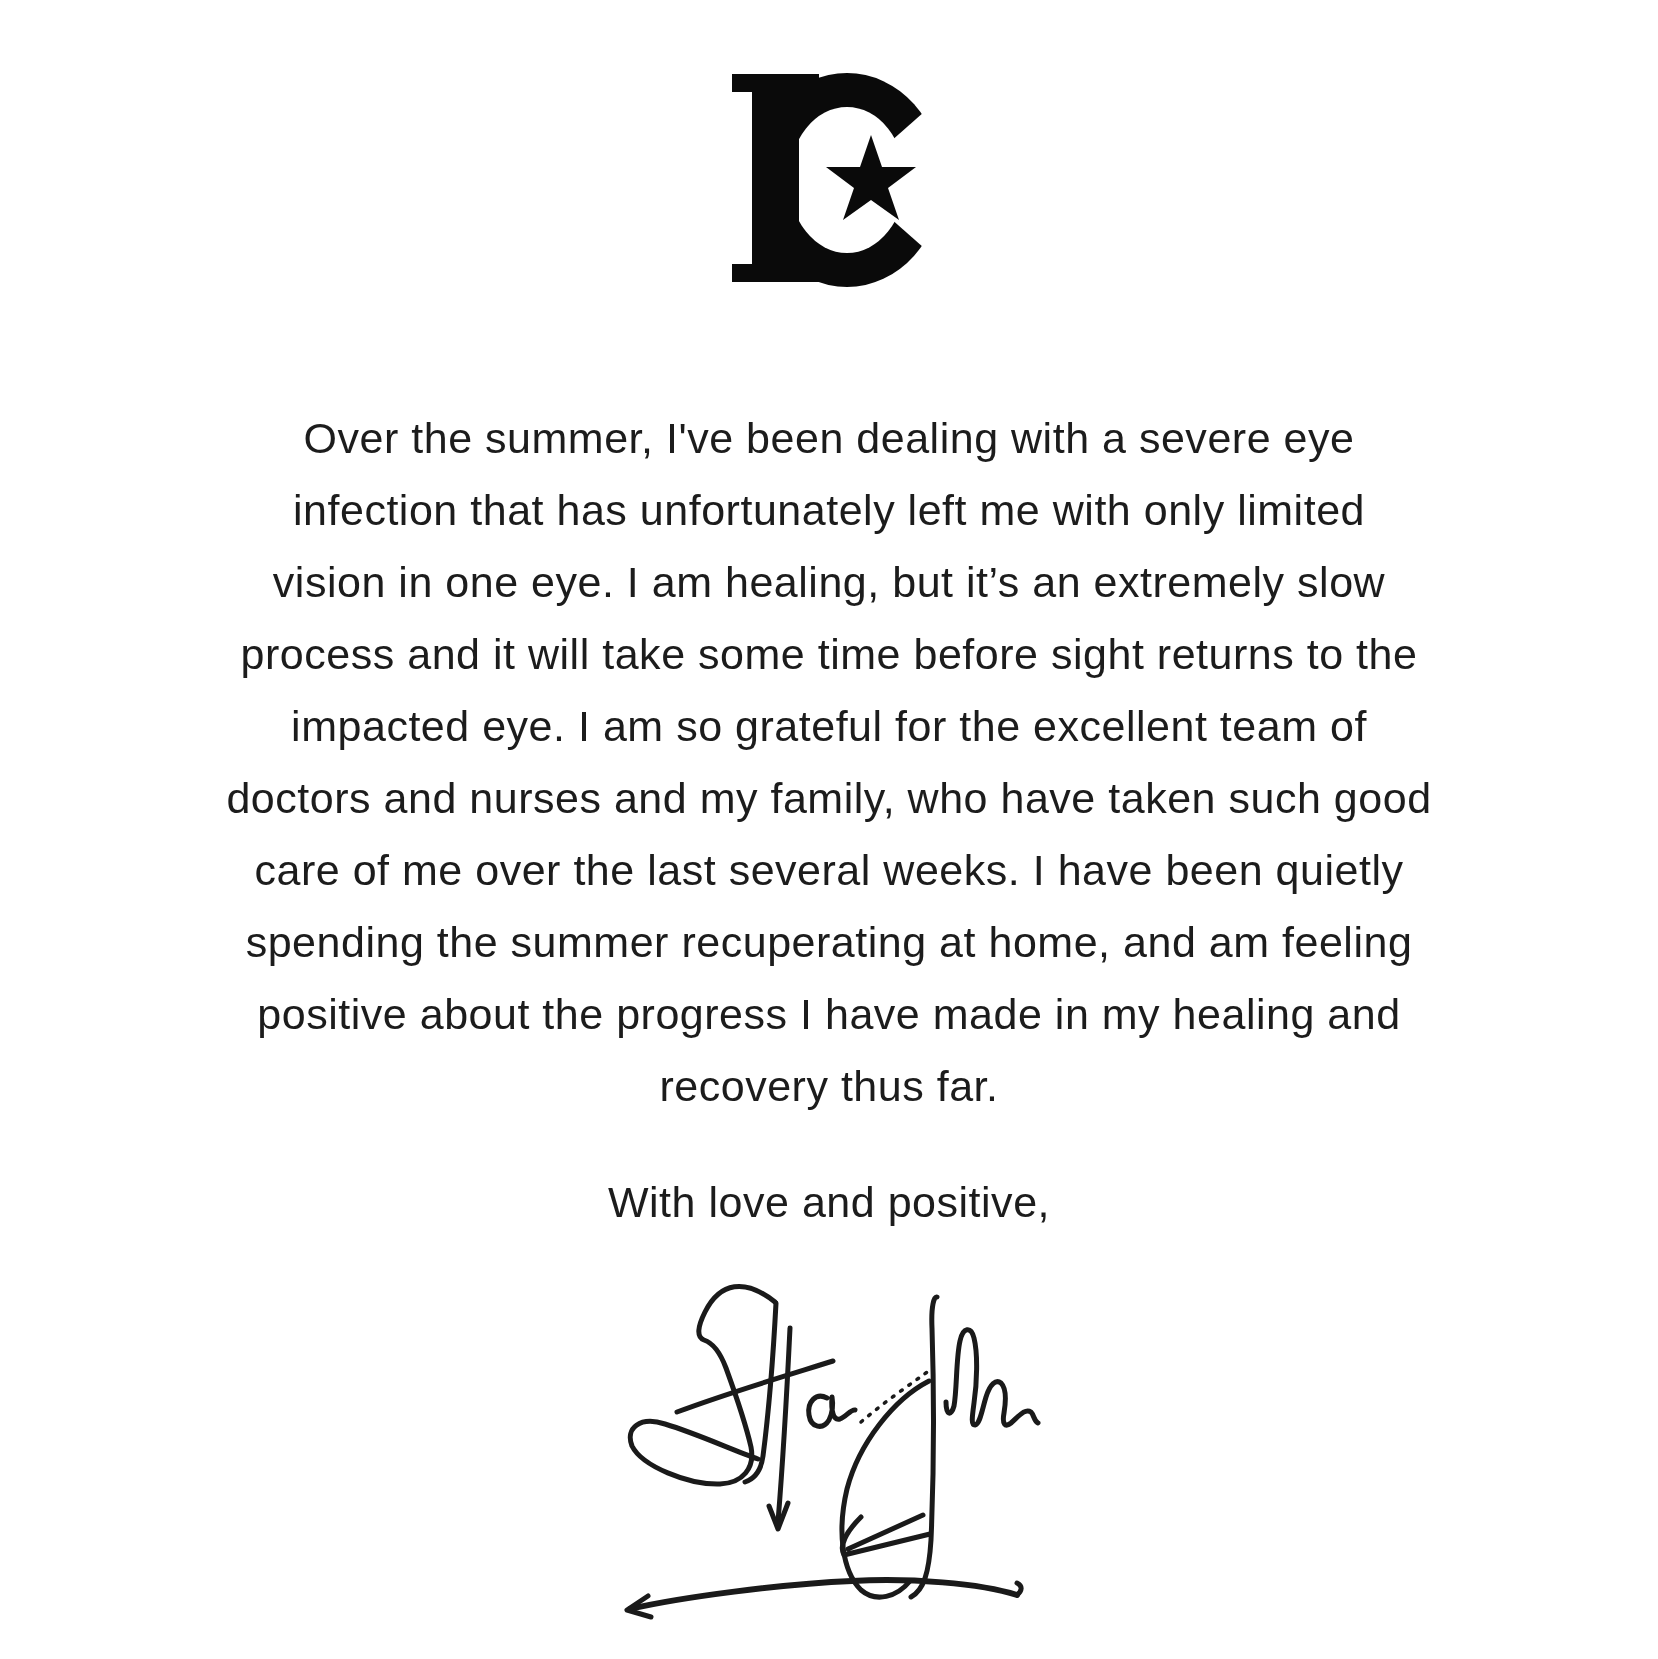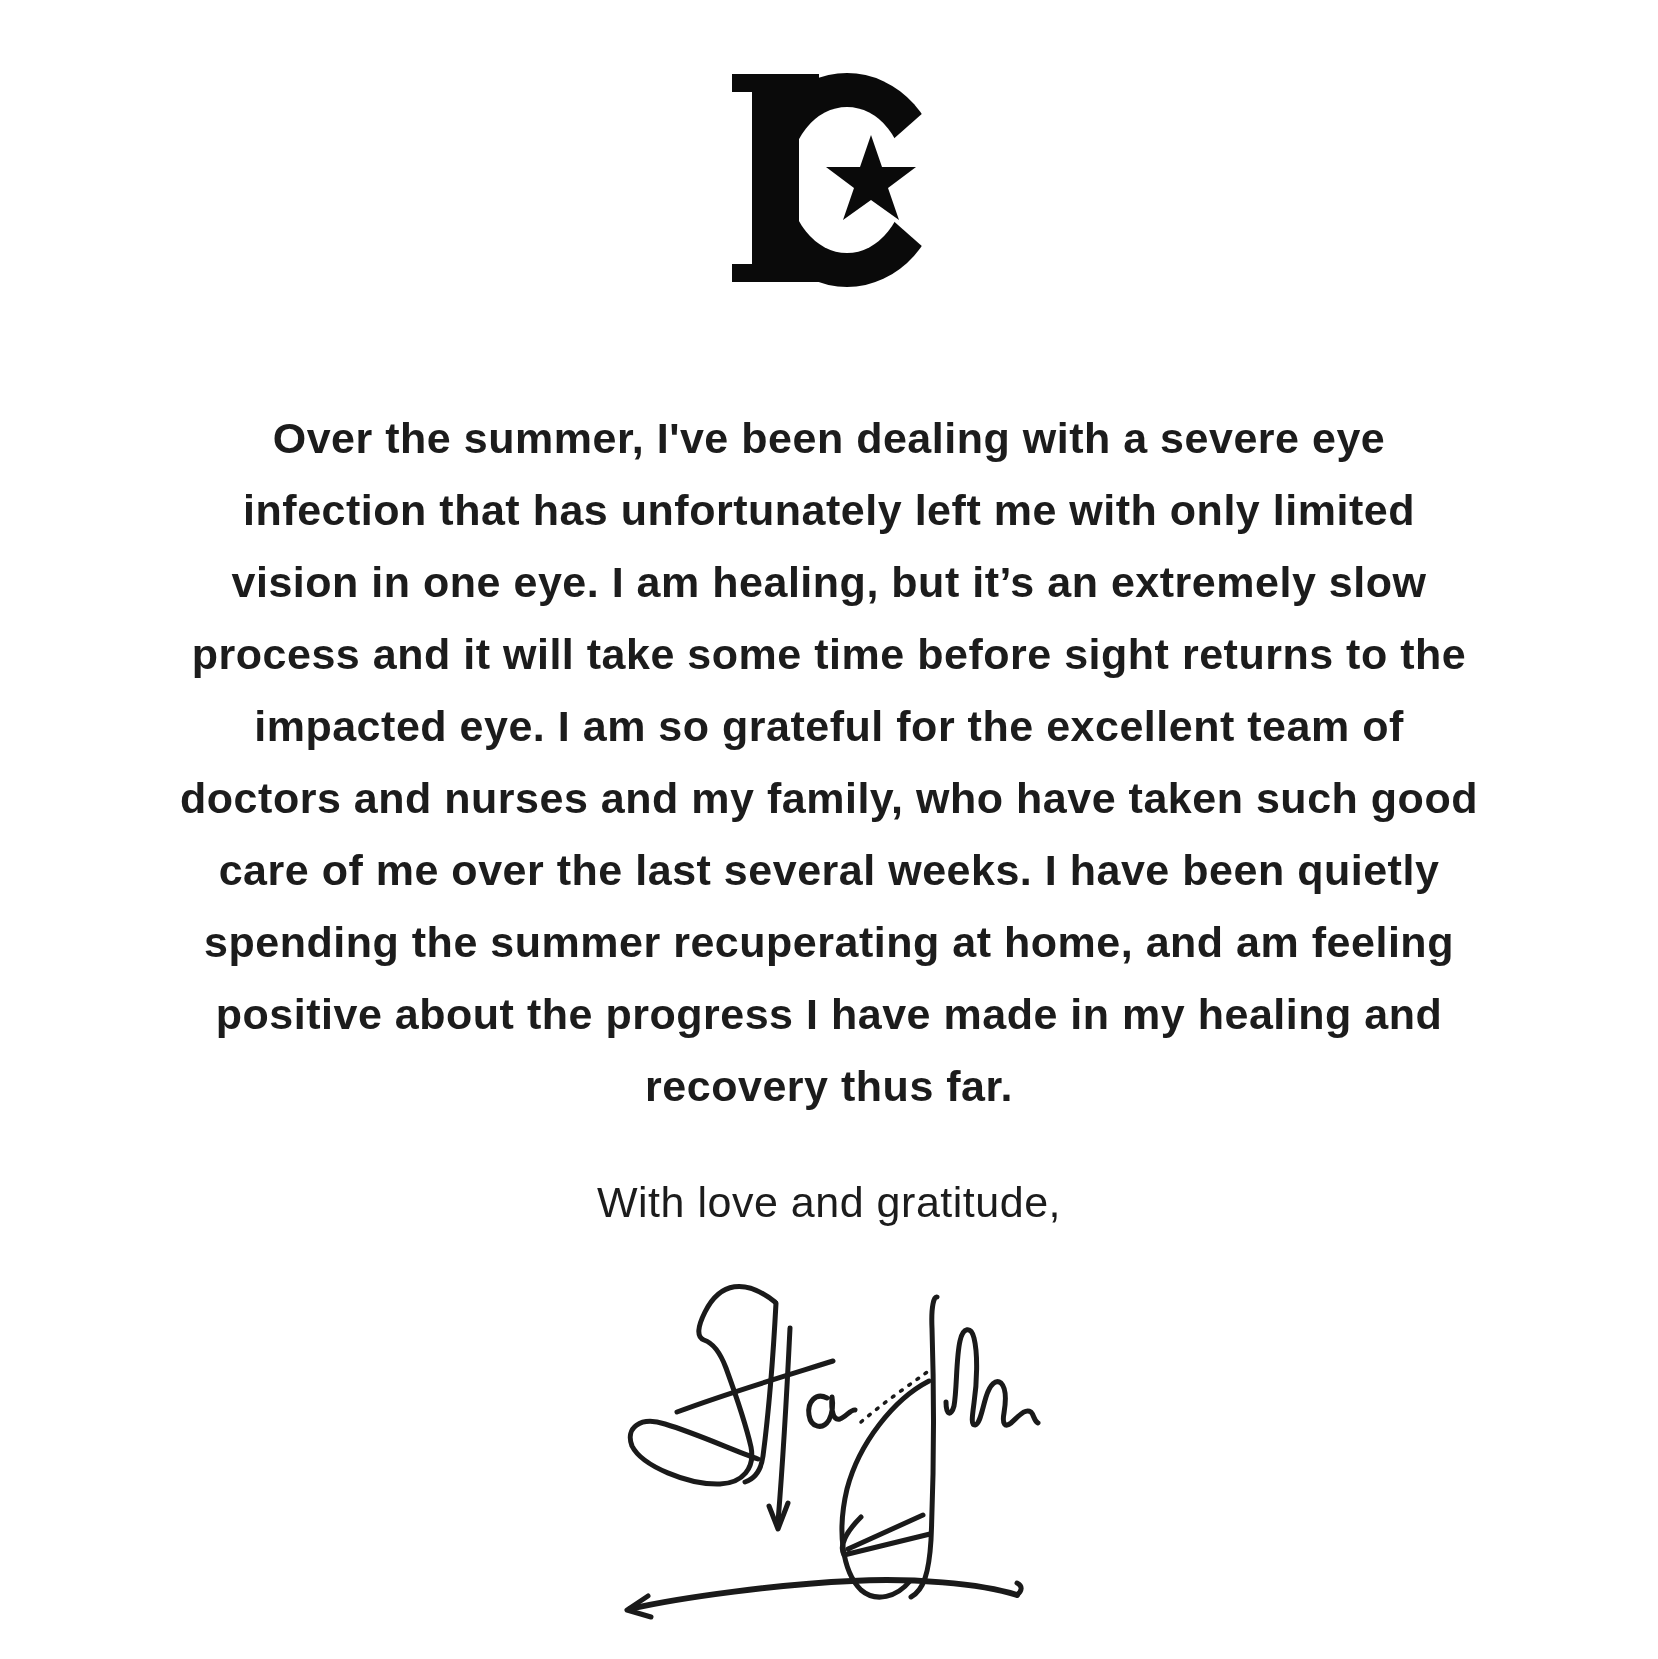--- a/index.html
+++ b/index.html
@@ -21,21 +21,21 @@
     justify-content: center;
   }
   .statement {
     margin: 100px 70px 0;
     text-align: center;
     white-space: pre-line;
     font-size: 43px;
     line-height: 72px;
     letter-spacing: 0.012em;
     color: #1c1c1c;
-    font-weight: 700;
+    font-weight: 400;
   }
   .signoff {
     margin: 44px 70px 0;
     text-align: center;
     font-size: 43px;
     line-height: 72px;
     letter-spacing: 0.012em;
     color: #1c1c1c;
   }
   .signature {
@@ -62,21 +62,21 @@
 infection that has unfortunately left me with only limited
 vision in one eye. I am healing, but it’s an extremely slow
 process and it will take some time before sight returns to the
 impacted eye. I am so grateful for the excellent team of
 doctors and nurses and my family, who have taken such good
 care of me over the last several weeks. I have been quietly
 spending the summer recuperating at home, and am feeling
 positive about the progress I have made in my healing and
 recovery thus far.</p>
 
-  <p class="signoff">With love and gratitude,</p>
+  <p class="signoff">With love and positive,</p>
 
   <svg class="signature" width="560" height="420" viewBox="0 0 560 420" role="img">
     <g fill="none" stroke-linecap="round" stroke-linejoin="round" stroke-width="5" stroke="#1a1a1a">
       <path d="M195,62 C165,38 140,42 125,72 C118,86 116,97 124,100 C133,103 140,112 146,128 C154,150 166,185 171,207 C175,228 163,243 140,244 C108,245 62,226 52,206 C45,188 60,176 85,184 C118,194 152,210 178,219"></path>
       <path d="M196,63 C193,120 189,170 183,216 C181,231 174,239 165,242"></path>
       <path d="M97,172 C150,152 215,133 253,121"></path>
       <path d="M210,88 C207,150 203,220 198,282"></path>
       <path d="M189,266 L198,289 L208,263"></path>
       <path d="M247,158 C236,152 227,162 229,175 C231,188 243,190 249,180 C253,172 253,163 252,157 C251,170 253,181 260,179 C266,177 271,169 275,170"></path>
       <path d="M281,182 C303,163 328,146 350,130" stroke-width="3.5" stroke-dasharray="2 8"></path>

